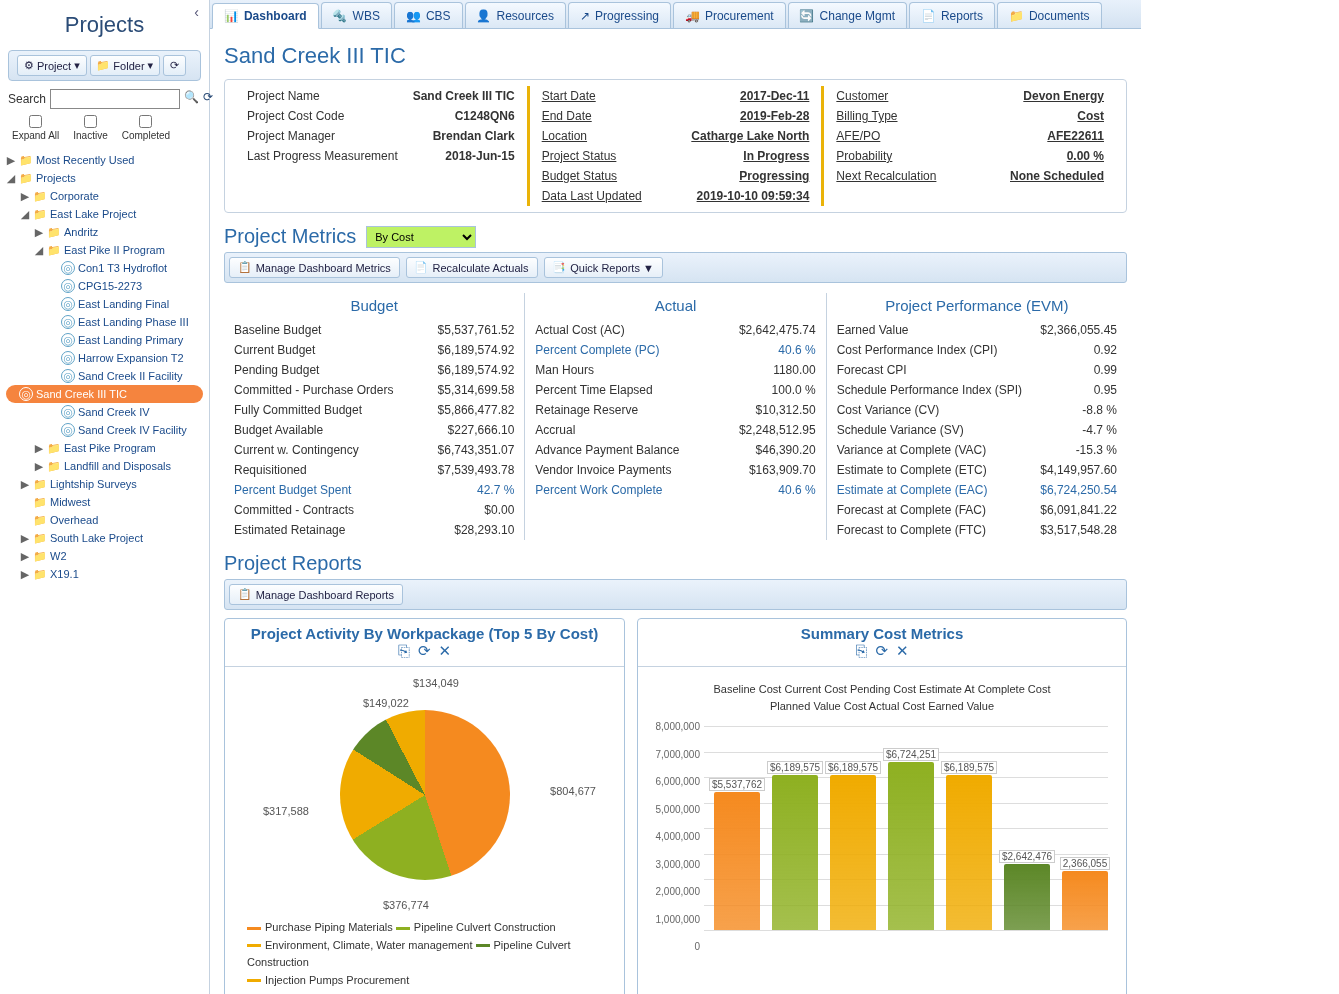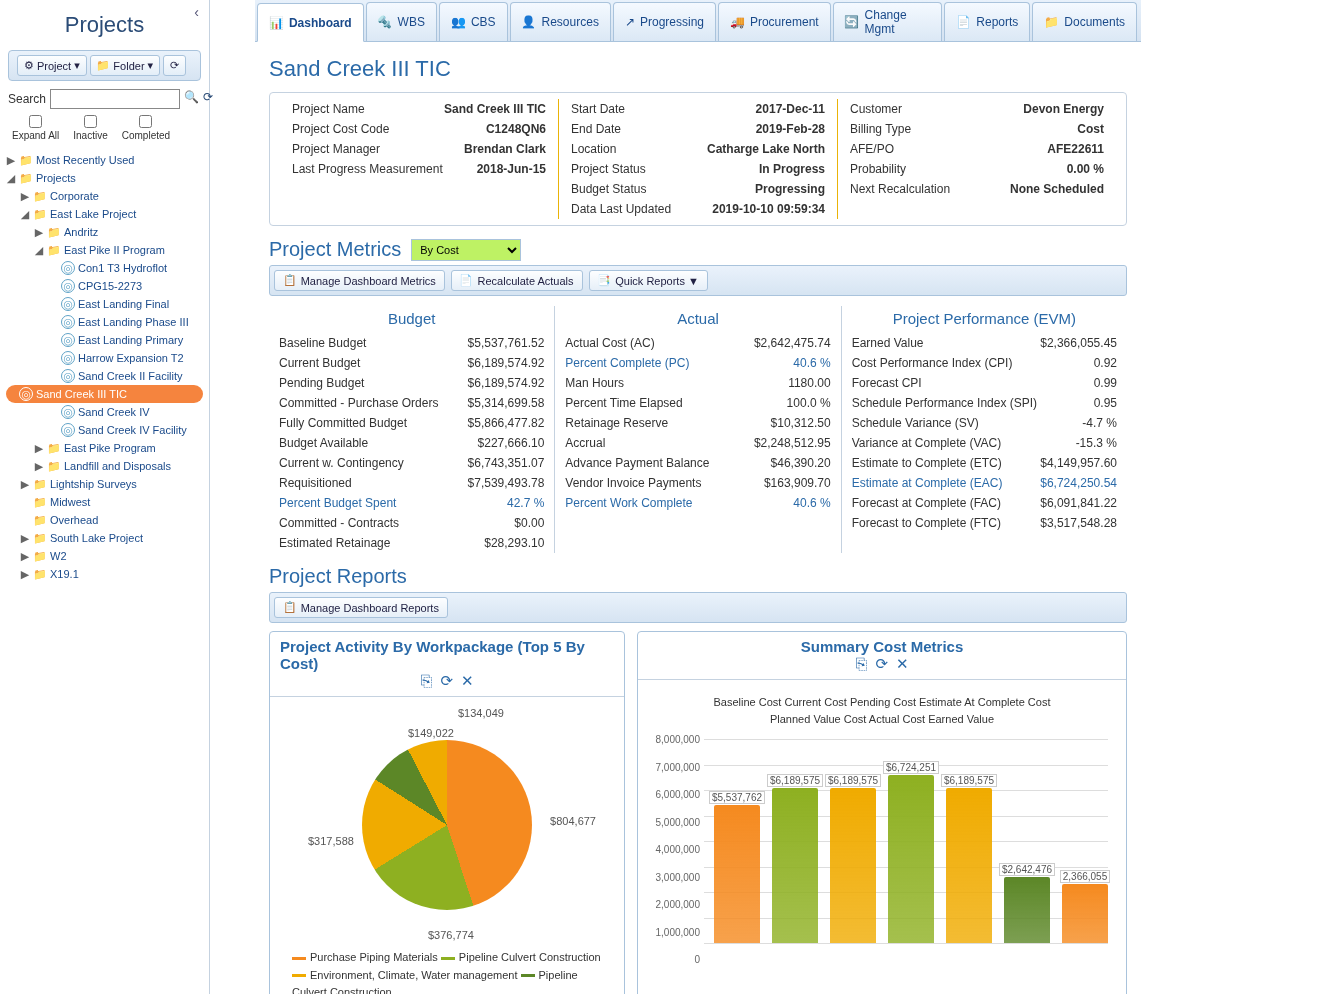--- a/index.html
+++ b/index.html
@@ -1,17 +1,17 @@
 <!DOCTYPE html>
 <html><head>
 <meta charset="utf-8">
 <style>
 * { margin:0; padding:0; box-sizing:border-box; font-family:Arial,Helvetica,sans-serif; }
 body { background:#fff; font-size:12px; color:#333; }
-.app { display:flex; width:1141px; height:994px;gap:45px; }
+.app { display:flex; width:1141px; height:994px; }
 .sidebar { width:210px; border-right:1px solid #c5d2e0; background:#fff; display:flex; flex-direction:column; }
 .sidebar-hdr { display:flex; align-items:center; justify-content:center; padding:12px 6px 8px; font-size:22px; color:#2b4c77; font-weight:normal; position:relative;}
 .collapse-btn { position:absolute; top:4px; right:10px; color:#557; font-size:14px; cursor:pointer;}
 .tbbar { display:flex; gap:3px; padding:4px 8px; background:linear-gradient(#eaf2fb,#d6e4f2); border:1px solid #a9c3dc; border-radius:4px; margin:4px 8px;}
 .tbtn { display:flex; align-items:center; gap:3px; padding:3px 6px; border:1px solid #a9c3dc; border-radius:3px; background:linear-gradient(#fdfeff,#e3eef8); font-size:11px; color:#224; cursor:pointer;}
 .search-row { display:flex; align-items:center; gap:4px; padding:4px 8px;}
 .search-row input { border:1px solid #888; height:20px; width:130px; padding:0 3px;}
 .srch-ic, .refresh-ic { width:18px;height:18px; cursor:pointer; color:#2b4c77;}
 .chkrow { display:flex; gap:14px; padding:2px 12px 6px;}
 .chkcol { text-align:center; font-size:10px; color:#333;}
@@ -28,21 +28,21 @@
 
 .main { flex:1; display:flex; flex-direction:column; }
 .tabs { display:flex; background:linear-gradient(#e8f1fb,#d4e2f1); border-bottom:1px solid #a9c3dc; padding:2px 2px 0;}
 .tab { display:flex; align-items:center; gap:5px; padding:5px 11px; font-size:12px; color:#1a4a8a; border:1px solid #a9c3dc; border-bottom:none; border-radius:4px 4px 0 0; background:linear-gradient(#f4f9ff,#dbe8f5); margin-right:2px; cursor:pointer;}
 .tab.active { background:#fff; font-weight:bold; border-bottom:1px solid #fff; position:relative; top:1px;}
 
 .content { padding:8px 14px; overflow:auto; flex:1;}
 h1.page-title { font-size:22px; color:#2b6aa8; font-weight:normal; padding:6px 0 10px;}
 .info-panel { display:flex; border:1px solid #c5d2e0; border-radius:4px; padding:6px 10px; gap:0;}
 .info-col { flex:1; padding:0 12px;}
-.info-col + .info-col { border-left:1px solid #eab308;}
+.info-col + .info-col { border-left:3px solid #eab308;text-decoration:underline;}
 .irow { display:flex; justify-content:space-between; padding:3px 0; font-size:12px; color:#333;align-items:center;}
 .irow .v { font-weight:bold; color:#333;}
 
 .section-title { font-size:20px; color:#2b6aa8; font-weight:normal; padding:12px 0 4px; display:flex; align-items:center; gap:10px;}
 .select-sm { height:22px; border:1px solid #a9c3dc; font-size:11px; min-width:110px; padding:0 4px; background:#bef264;}
 .actionbar { display:flex; gap:6px; background:linear-gradient(#eaf2fb,#d6e4f2); border:1px solid #a9c3dc; border-radius:3px; padding:4px;}
 .abtn { display:flex; align-items:center; gap:4px; padding:3px 8px; border:1px solid #a9c3dc; background:linear-gradient(#fdfeff,#e6eff8); border-radius:3px; font-size:11px; color:#224; cursor:pointer;}
 
 .metrics { display:flex; margin-top:10px; gap:0;}
 .mcol { flex:1; padding:0 10px;}
@@ -463,20 +463,24 @@
             </div>
             <div class="mrow">
               <span>Forecast CPI</span>
               <span class="v">0.99</span>
             </div>
             <div class="mrow">
               <span>Schedule Performance Index (SPI)</span>
               <span class="v">0.95</span>
             </div>
             <div class="mrow">
+              <span>Cost Variance (CV)</span>
+              <span class="v">-8.8 %</span>
+            </div>
+            <div class="mrow">
               <span>Schedule Variance (SV)</span>
               <span class="v">-4.7 %</span>
             </div>
             <div class="mrow">
               <span>Variance at Complete (VAC)</span>
               <span class="v">-15.3 %</span>
             </div>
             <div class="mrow">
               <span>Estimate to Complete (ETC)</span>
               <span class="v">$4,149,957.60</span>

